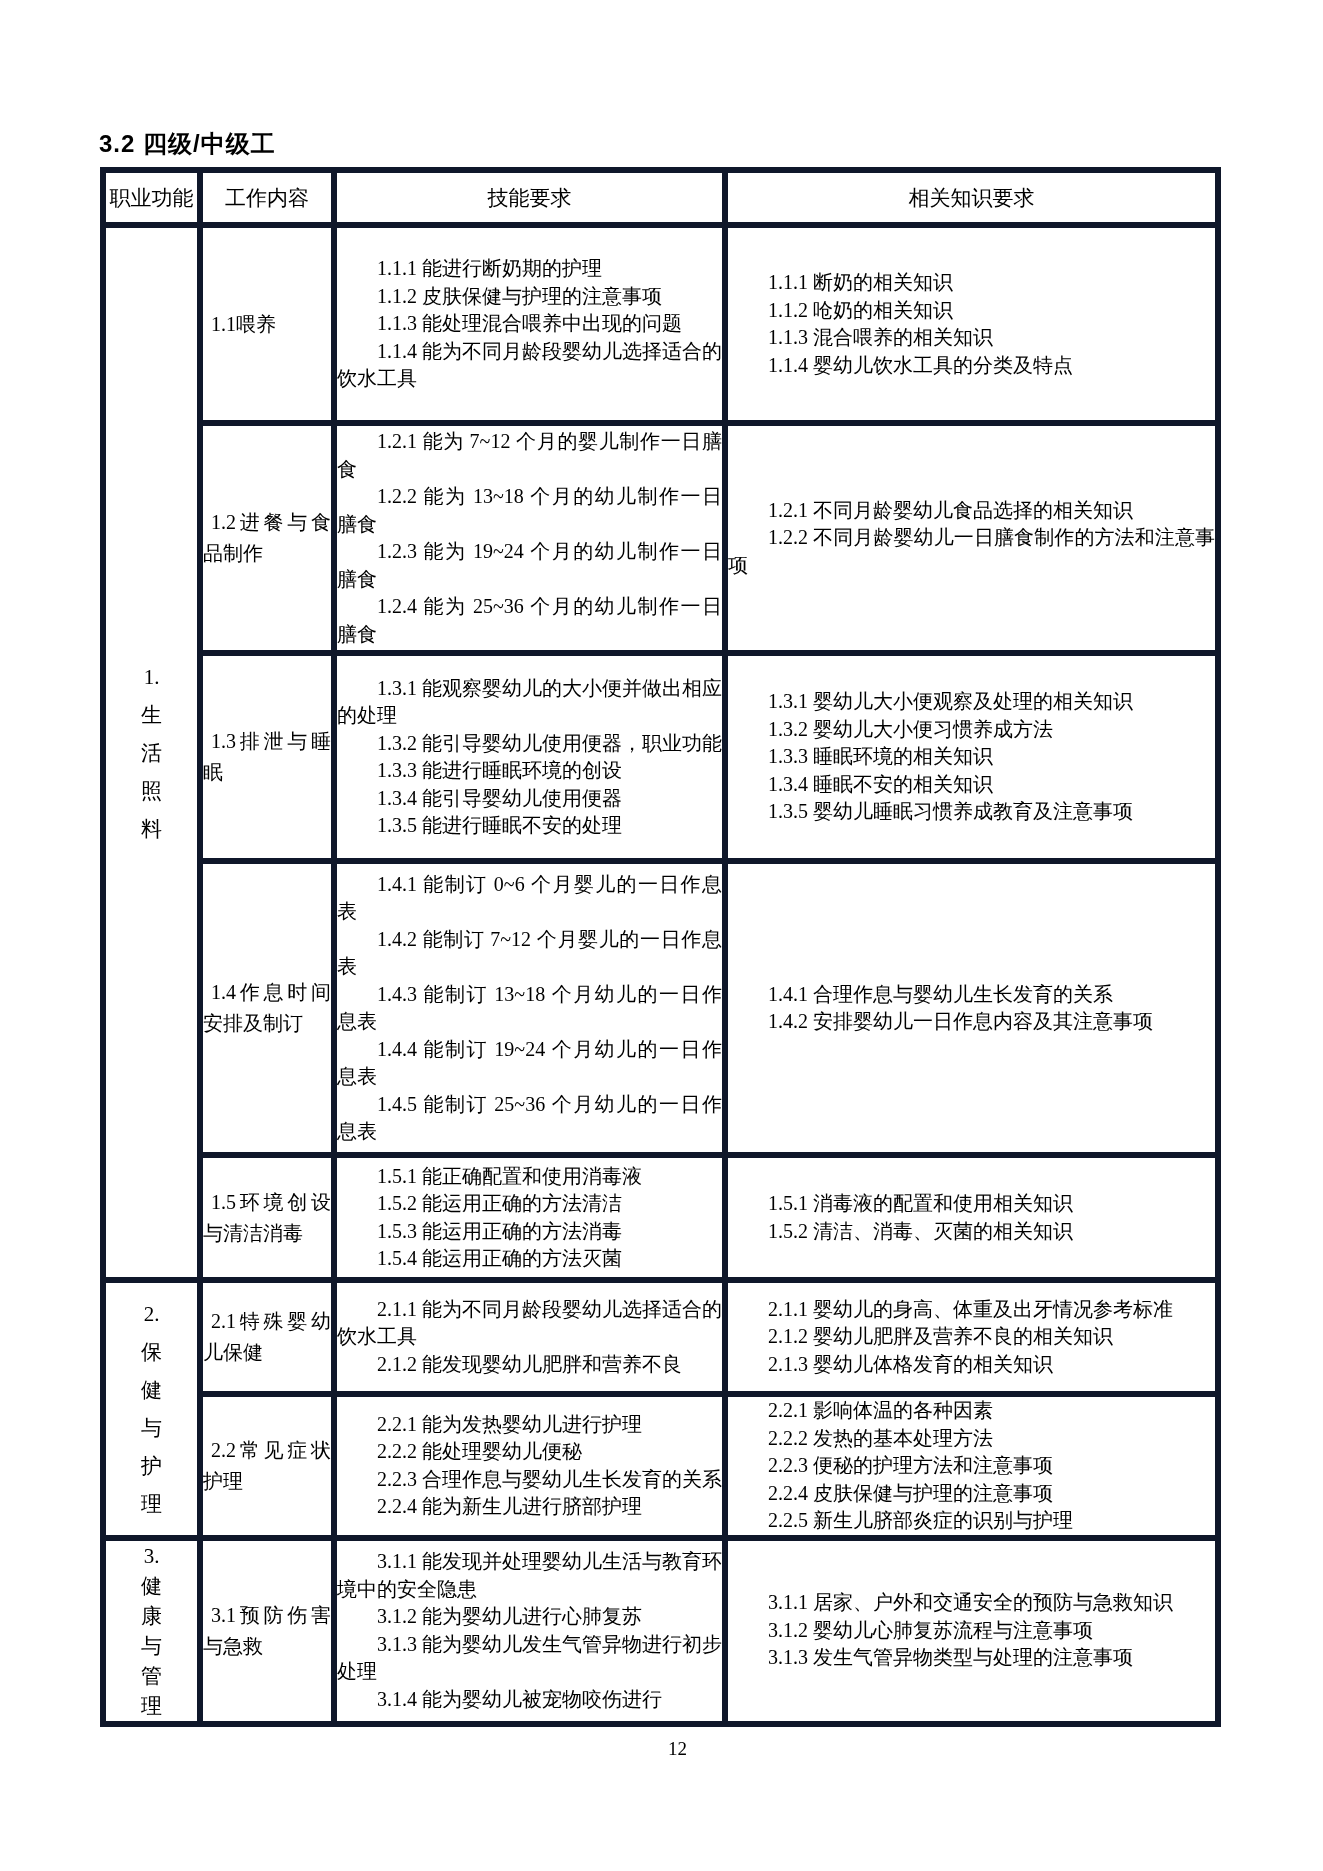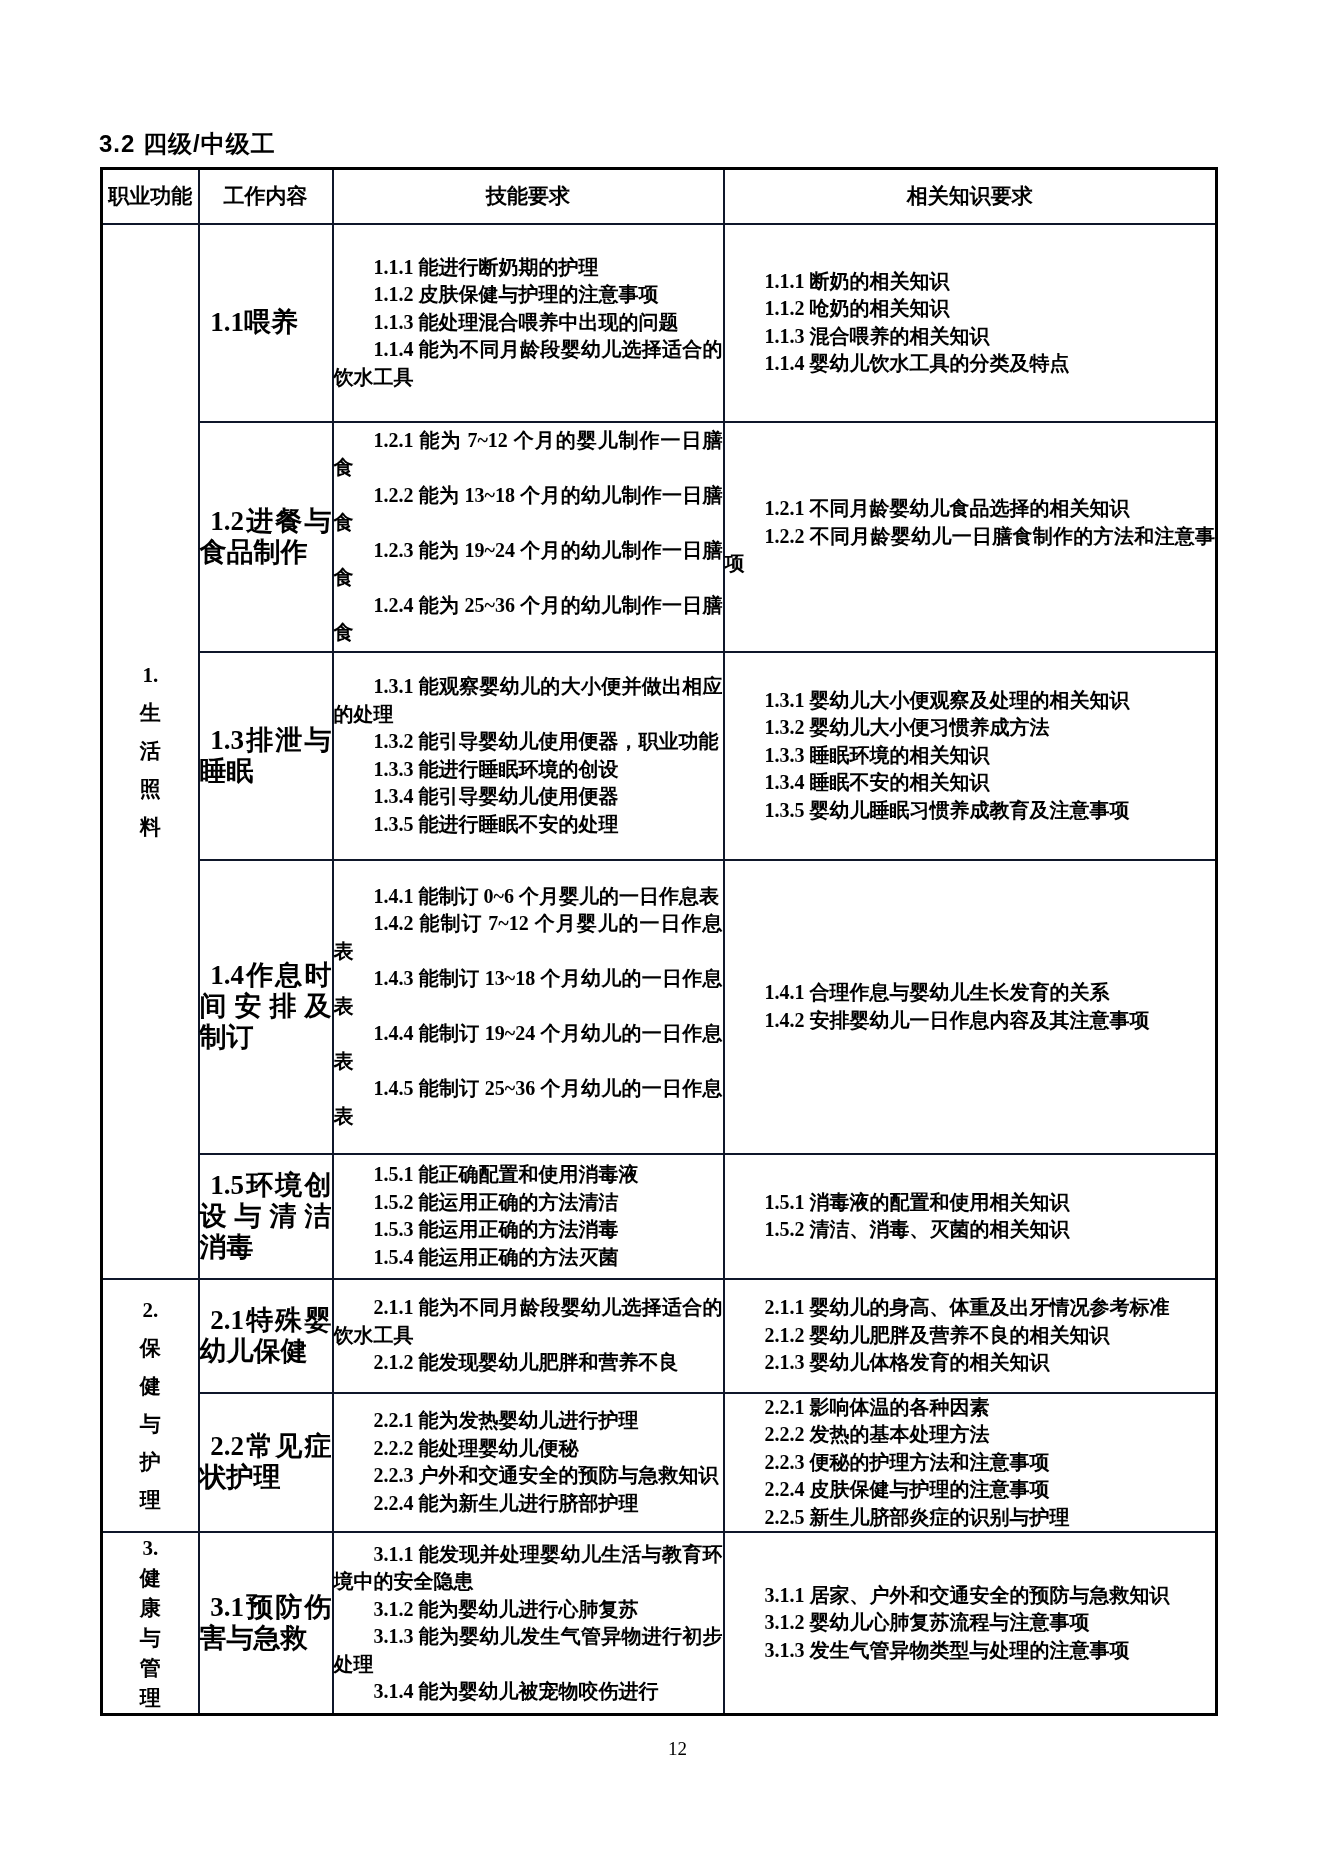--- a/index.html
+++ b/index.html
@@ -17,37 +17,37 @@
     font-family:"Liberation Sans","DejaVu Sans",sans-serif;
     font-size:24px;font-weight:bold;letter-spacing:1px;
   }
   table.std{
     position:absolute;left:100px;top:167px;
     width:1115px;
     border-collapse:collapse;
     table-layout:fixed;
   }
   table.std td, table.std th{
-    border:2px solid #0f172a;
+    border:6px solid #0f172a;
     padding:0;
     vertical-align:middle;
-    font-weight:bold;
+    font-weight:normal;
   }
   table.std{border:3px solid #000;}
   th.hd{
     font-size:21px;text-align:center;line-height:26px;
     padding:2px 12px;
   }
   td.fn{
     text-align:center;vertical-align:middle;
   }
   .vlabel p{margin:0;font-size:21px;line-height:38px;text-indent:0;}
   .vlabel.tight p{line-height:30px;}
   td.work{padding:2px 10px;}
-  .worklabel{font-size:27px;line-height:31px;text-align:justify;text-indent:0.4em;}
+  .worklabel{font-size:20px;line-height:31px;text-align:justify;text-indent:0.4em;}
   td.cell{padding:2px 12px;}
   .cellbody p{
     margin:0;font-size:20px;line-height:27.5px;
     text-indent:2em;text-align:justify;
   }
   .pageno{
     position:absolute;left:16px;top:1738px;width:100%;
     text-align:center;font-size:19px;
   }
 </style>
@@ -214,21 +214,21 @@
       </td>
     </tr>
     <tr style="height:138px">
       <td class="work">
         <div class="worklabel">2.2常见症状护理</div>
       </td>
       <td class="cell">
         <div class="cellbody">
               <p>2.2.1 能为发热婴幼儿进行护理</p>
               <p>2.2.2 能处理婴幼儿便秘</p>
-              <p>2.2.3 户外和交通安全的预防与急救知识</p>
+              <p>2.2.3 合理作息与婴幼儿生长发育的关系</p>
               <p>2.2.4 能为新生儿进行脐部护理</p>
             </div>
       </td>
       <td class="cell">
         <div class="cellbody">
               <p>2.2.1 影响体温的各种因素</p>
               <p>2.2.2 发热的基本处理方法</p>
               <p>2.2.3 便秘的护理方法和注意事项</p>
               <p>2.2.4 皮肤保健与护理的注意事项</p>
               <p>2.2.5 新生儿脐部炎症的识别与护理</p>

